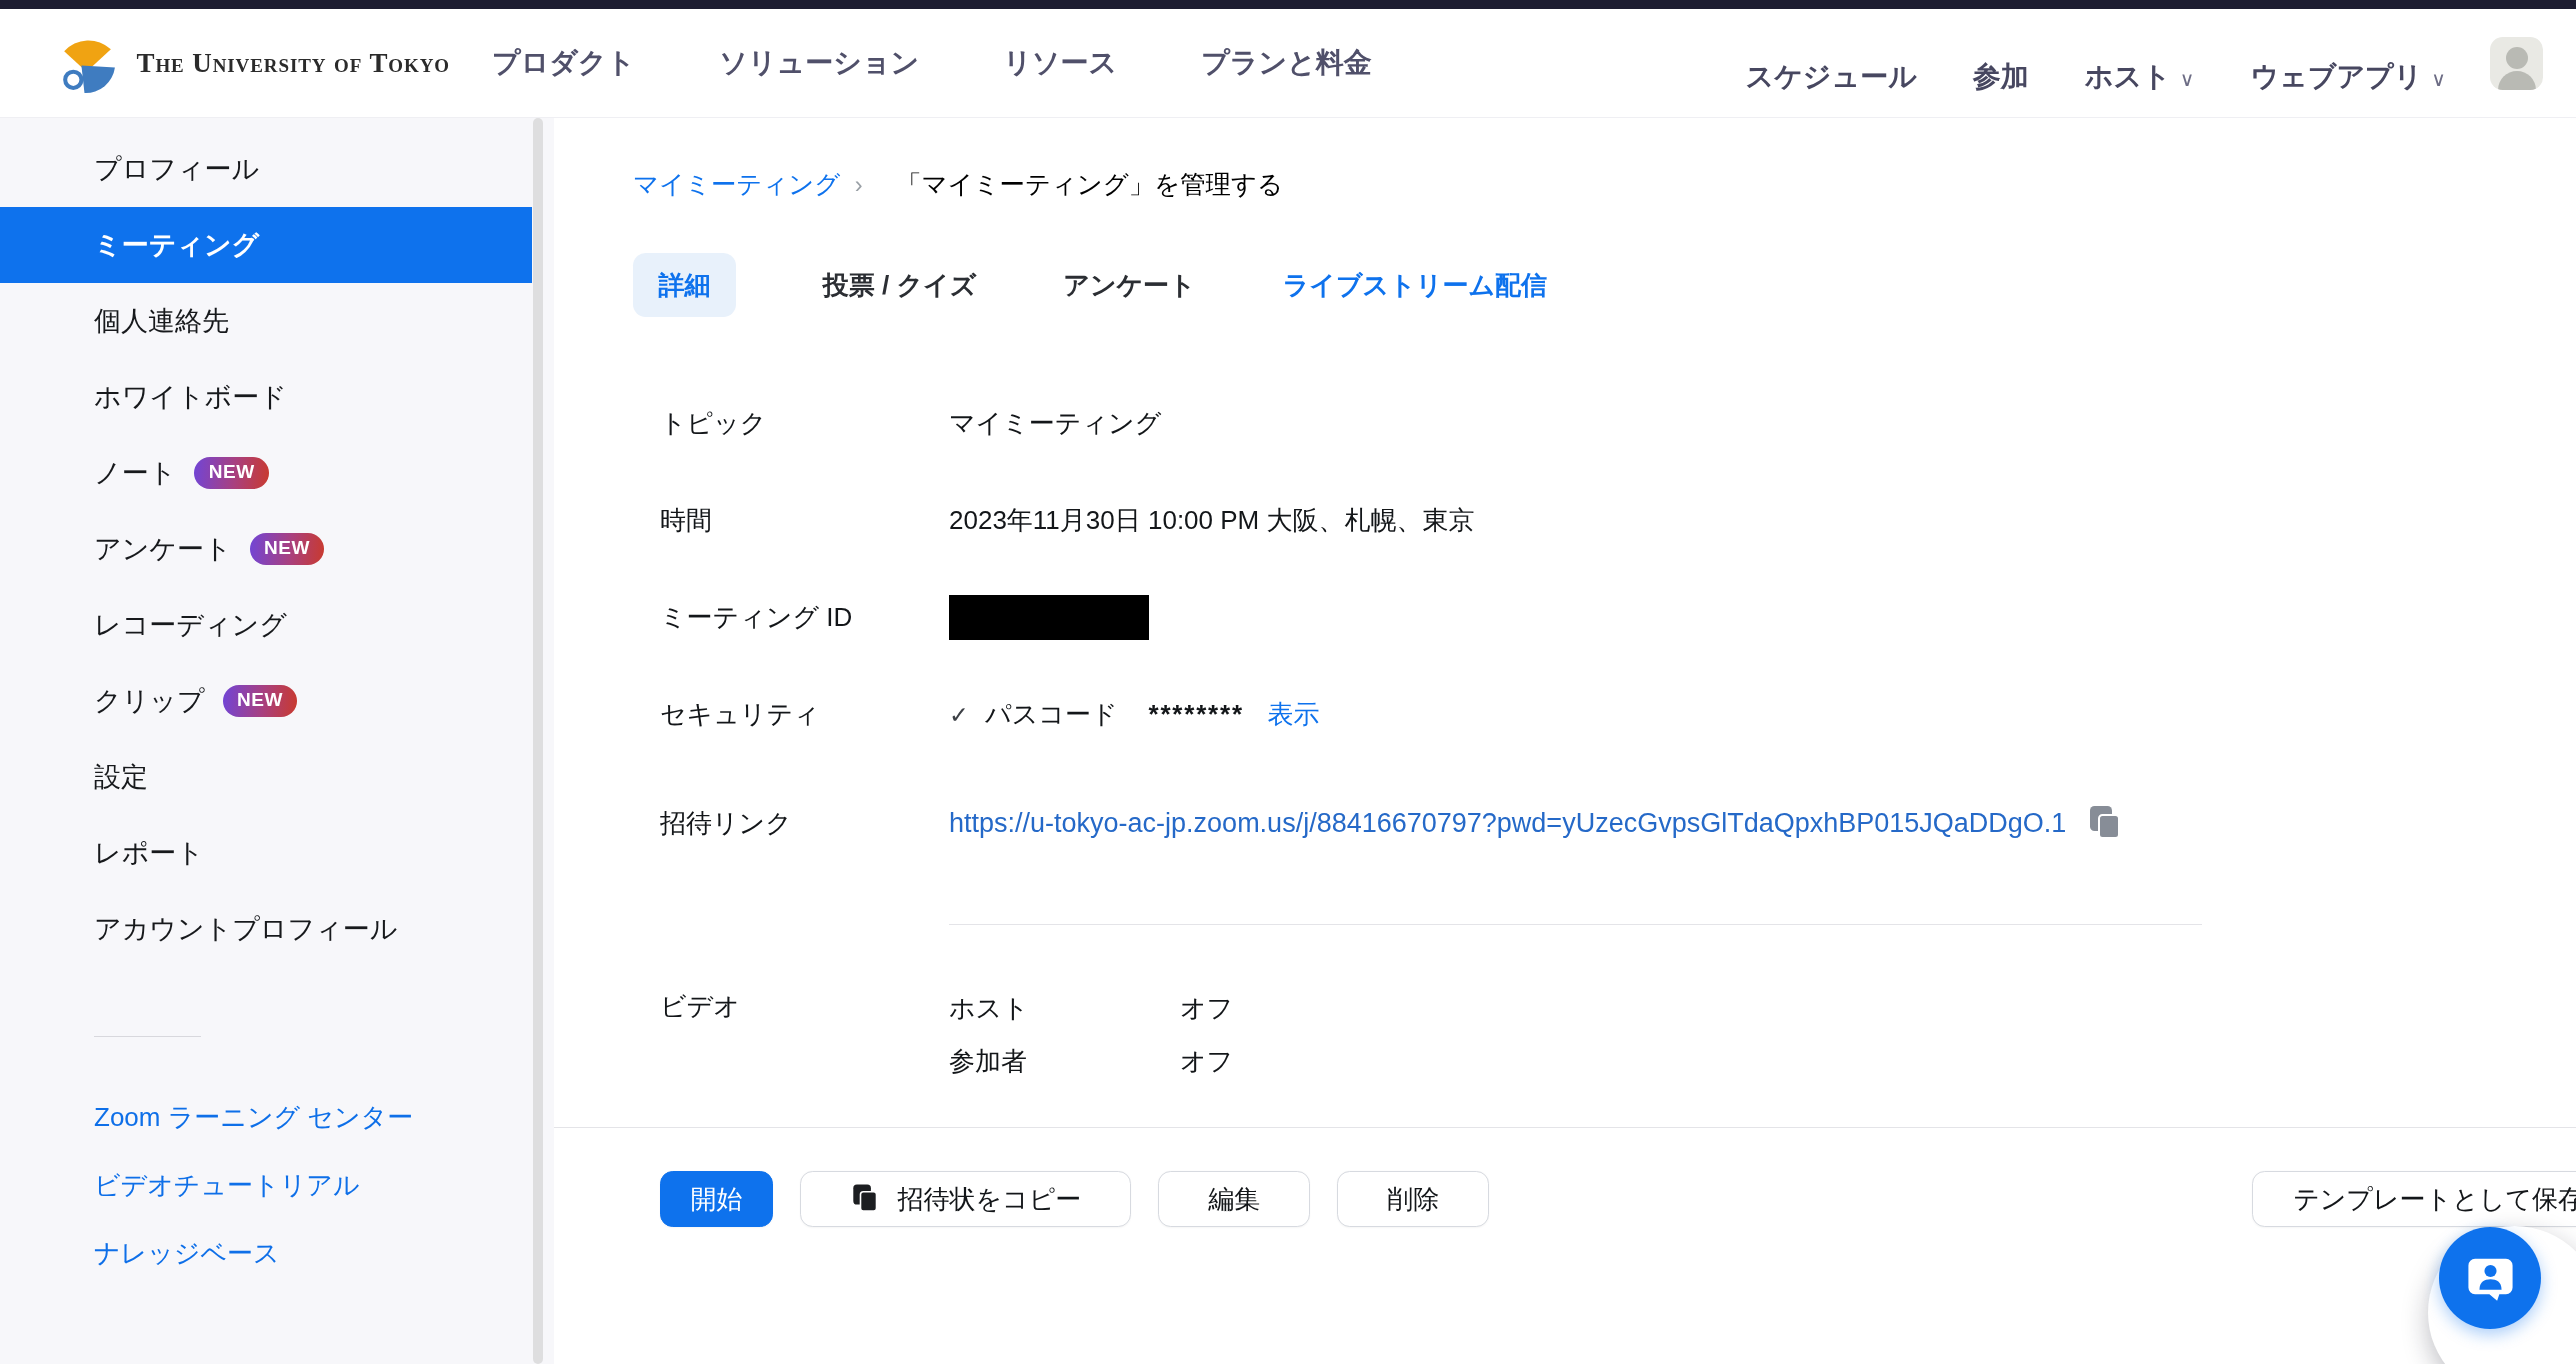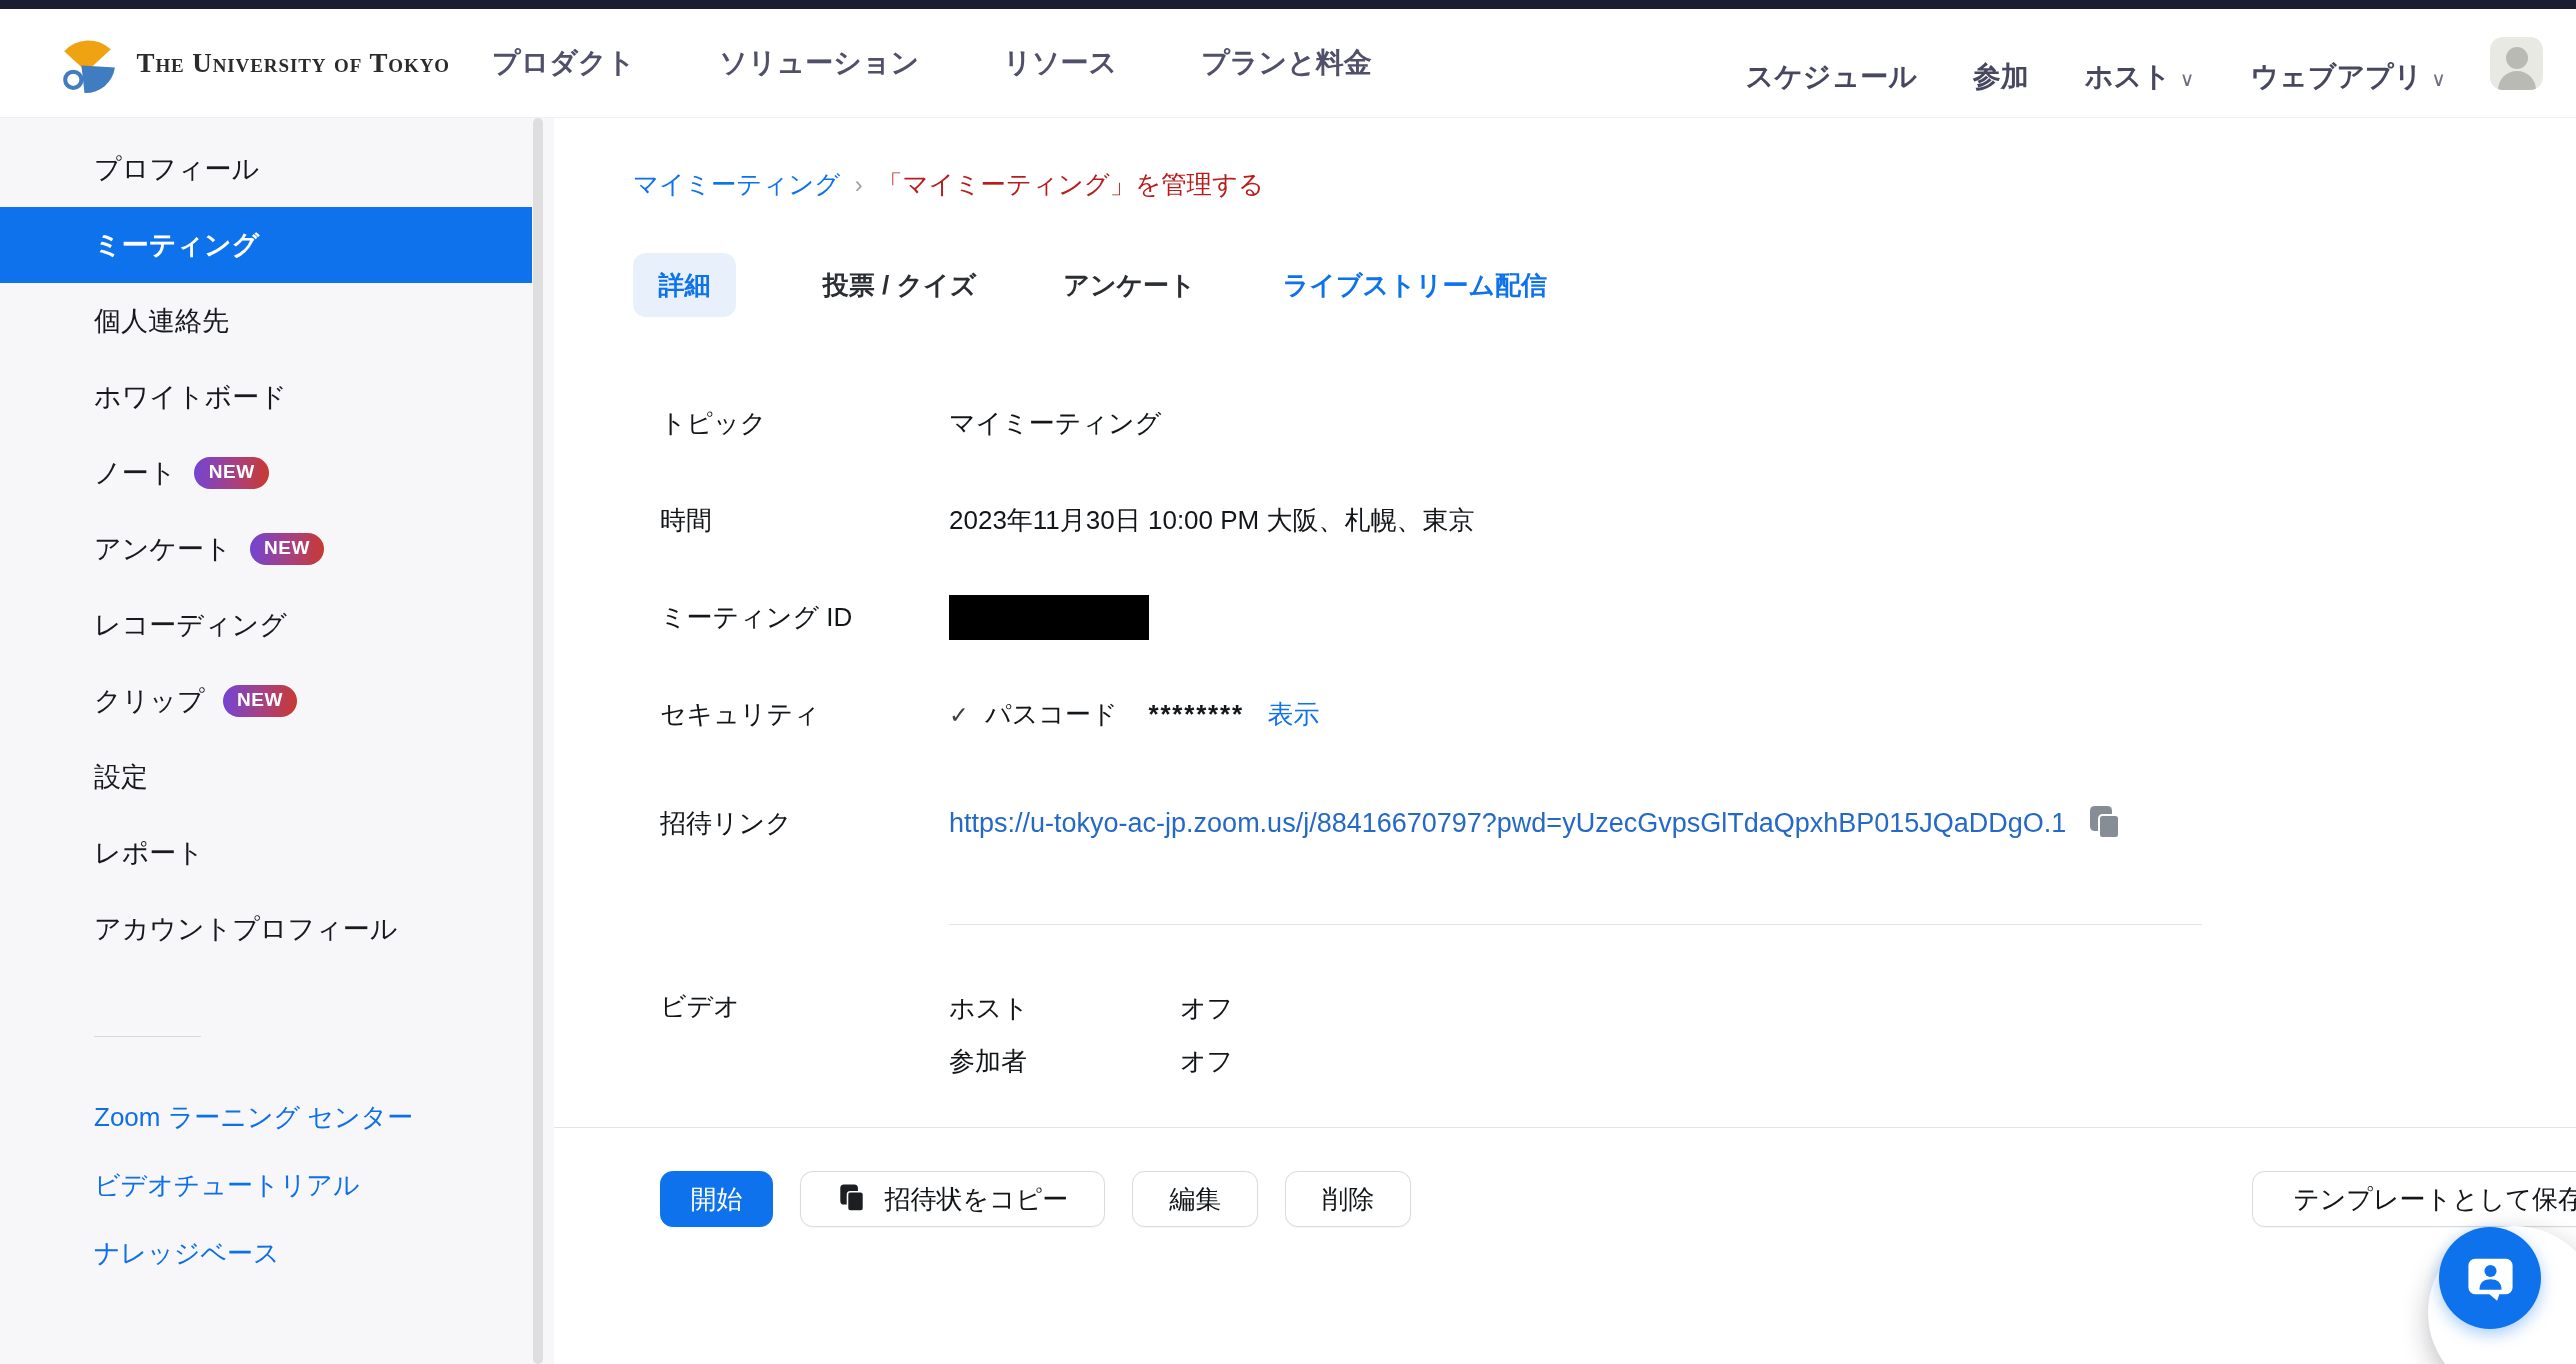--- a/index.html
+++ b/index.html
@@ -67,21 +67,21 @@
     position: absolute; top: 0; right: 11px; width: 10px; height: 100%;
     background: #dededf; border-radius: 5.4px; cursor: pointer;
   }
 
   
   main { flex: 1 1 auto; background: #ffffff; padding: 0 0 0 79px; position: relative; }
 
   .breadcrumb { margin-top: 50px; font-size: 25.4px; display: flex; align-items: center; gap: 14.5px; }
   .breadcrumb .crumb-link { color: #0e72ed; text-decoration: none; cursor: pointer; }
   .breadcrumb .sep { color: #9aa0a6; font-size: 23.6px; }
-  .breadcrumb .current { color: #b91c1c; }
+  .breadcrumb .current { color: #000000; margin-left: 19px; }
 
   .tabs { margin-top: 51px; display: flex; align-items: center; gap: 87px; }
   .tab { font-size: 26px; font-weight: 700; color: #2b2e33; cursor: pointer; padding: 14.5px 0; white-space: nowrap; }
   .tab.active { background: #e8f1fb; color: #0e72ed; padding: 14.5px 25.4px; border-radius: 12.7px; }
   .tab.link-style { color: #0e72ed; }
 
   .detail-rows { margin: 80px 0 0 27px; font-size: 26px; }
   .d-row { display: flex; align-items: center; height: 53px; }
   .d-row + .d-row { margin-top: 44px; }
   .d-row.mt-lg { margin-top: 56px; }
@@ -119,21 +119,21 @@
   .video-rows  { display: flex; flex-direction: column; gap: 12.7px; }
   .v-row { display: flex; height: 40px; align-items: center; }
   .v-key { width: 231px; flex: 0 0 auto; }
 
   .bottom-divider { height: 0.9px; background: #e4e4e8; margin: 45px 0 0 -79px; width: 2022px; }
 
   .actions { margin: 44px 0 0 27px; display: flex; align-items: center; gap: 27px; position: relative; }
   .btn {
     height: 56px; display: inline-flex; align-items: center; justify-content: center;
     border-radius: 12.7px; font-size: 26px; font-family: inherit; cursor: pointer;
-    background: #fff; border: 0.9px solid #d7dae0; color: #131619; padding: 0 36px;
+    background: #fff; border: 0.9px solid #d7dae0; color: #131619; padding: 0 49px;
     box-shadow: 0 0.9px 1.8px rgba(20,22,26,.04); white-space: nowrap;
   }
   .btn.primary { background: #0e72ed; border-color: #0e72ed; color: #fff; width: 113px; padding: 0; font-weight: 500; }
   .btn .btn-icon-gap { margin-left: 12.7px; }
   .btn.save-template { position: absolute; right: -49px; top: 0; padding: 0 40px; }
 
   
   .fab-wrap { position: fixed; right: 0; bottom: 0; width: 209px; height: 191px; pointer-events: none; }
   .fab-bg {
     position: absolute; right: -25.4px; bottom: -35px; width: 173px; height: 173px;

